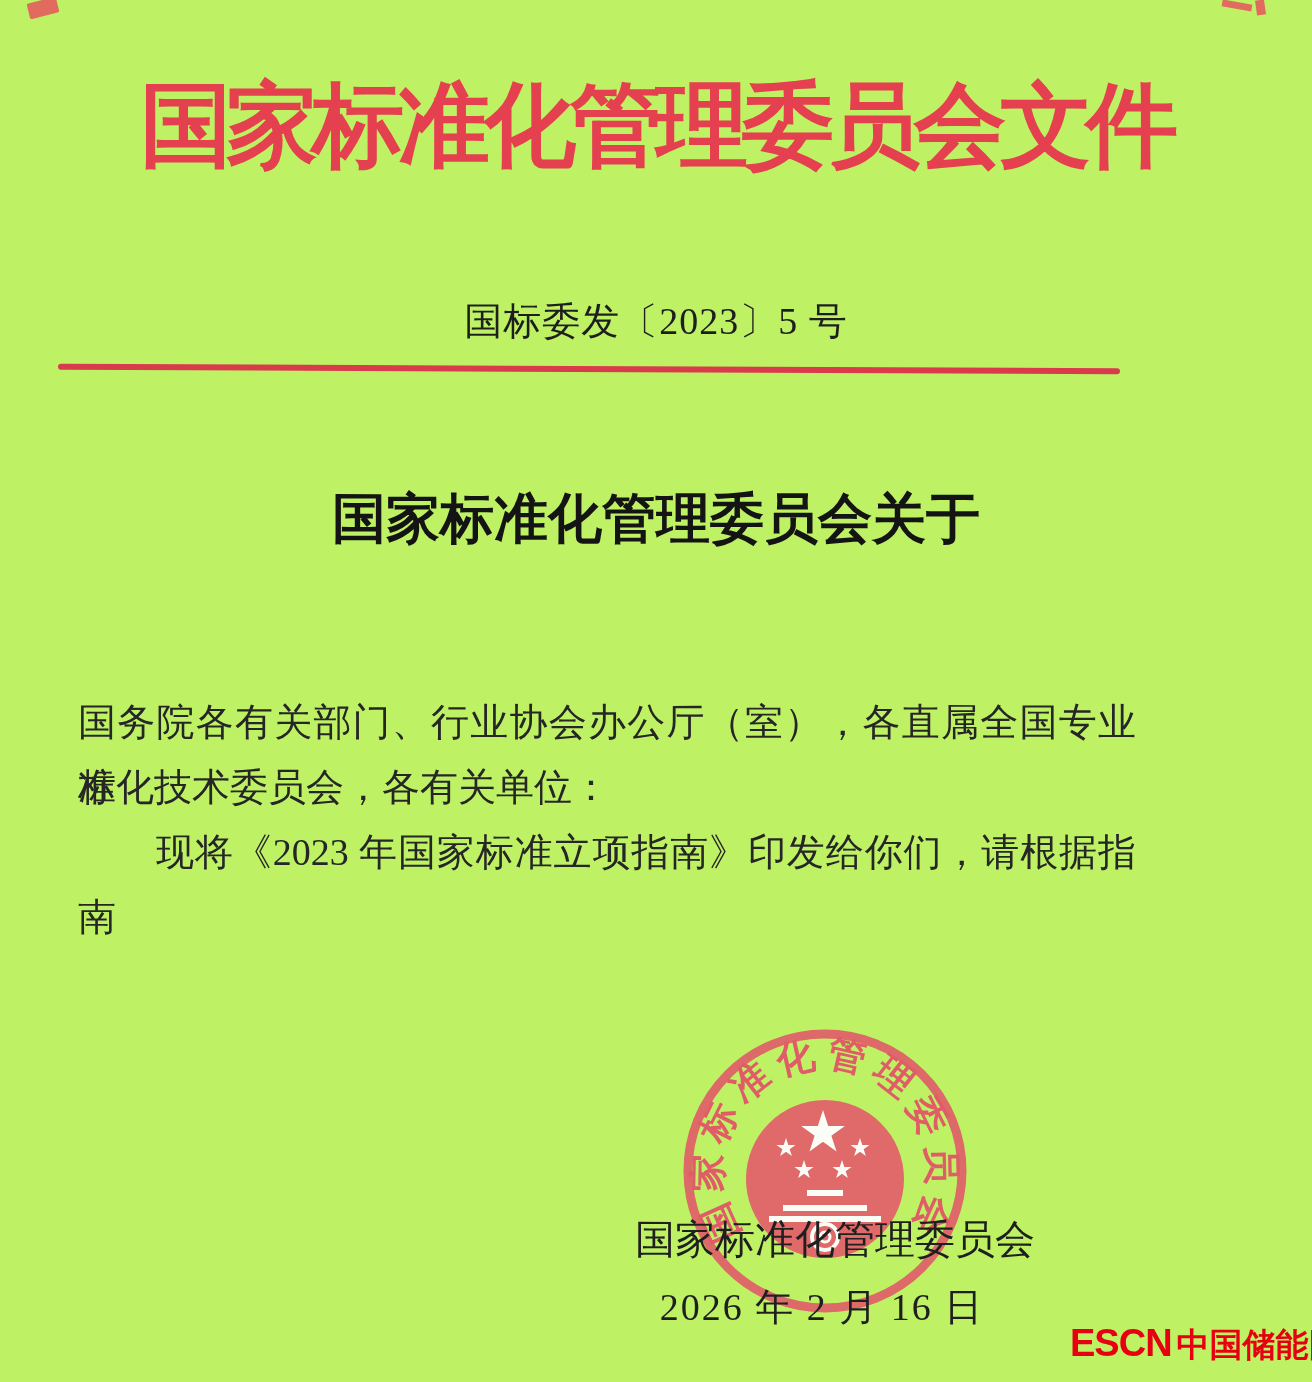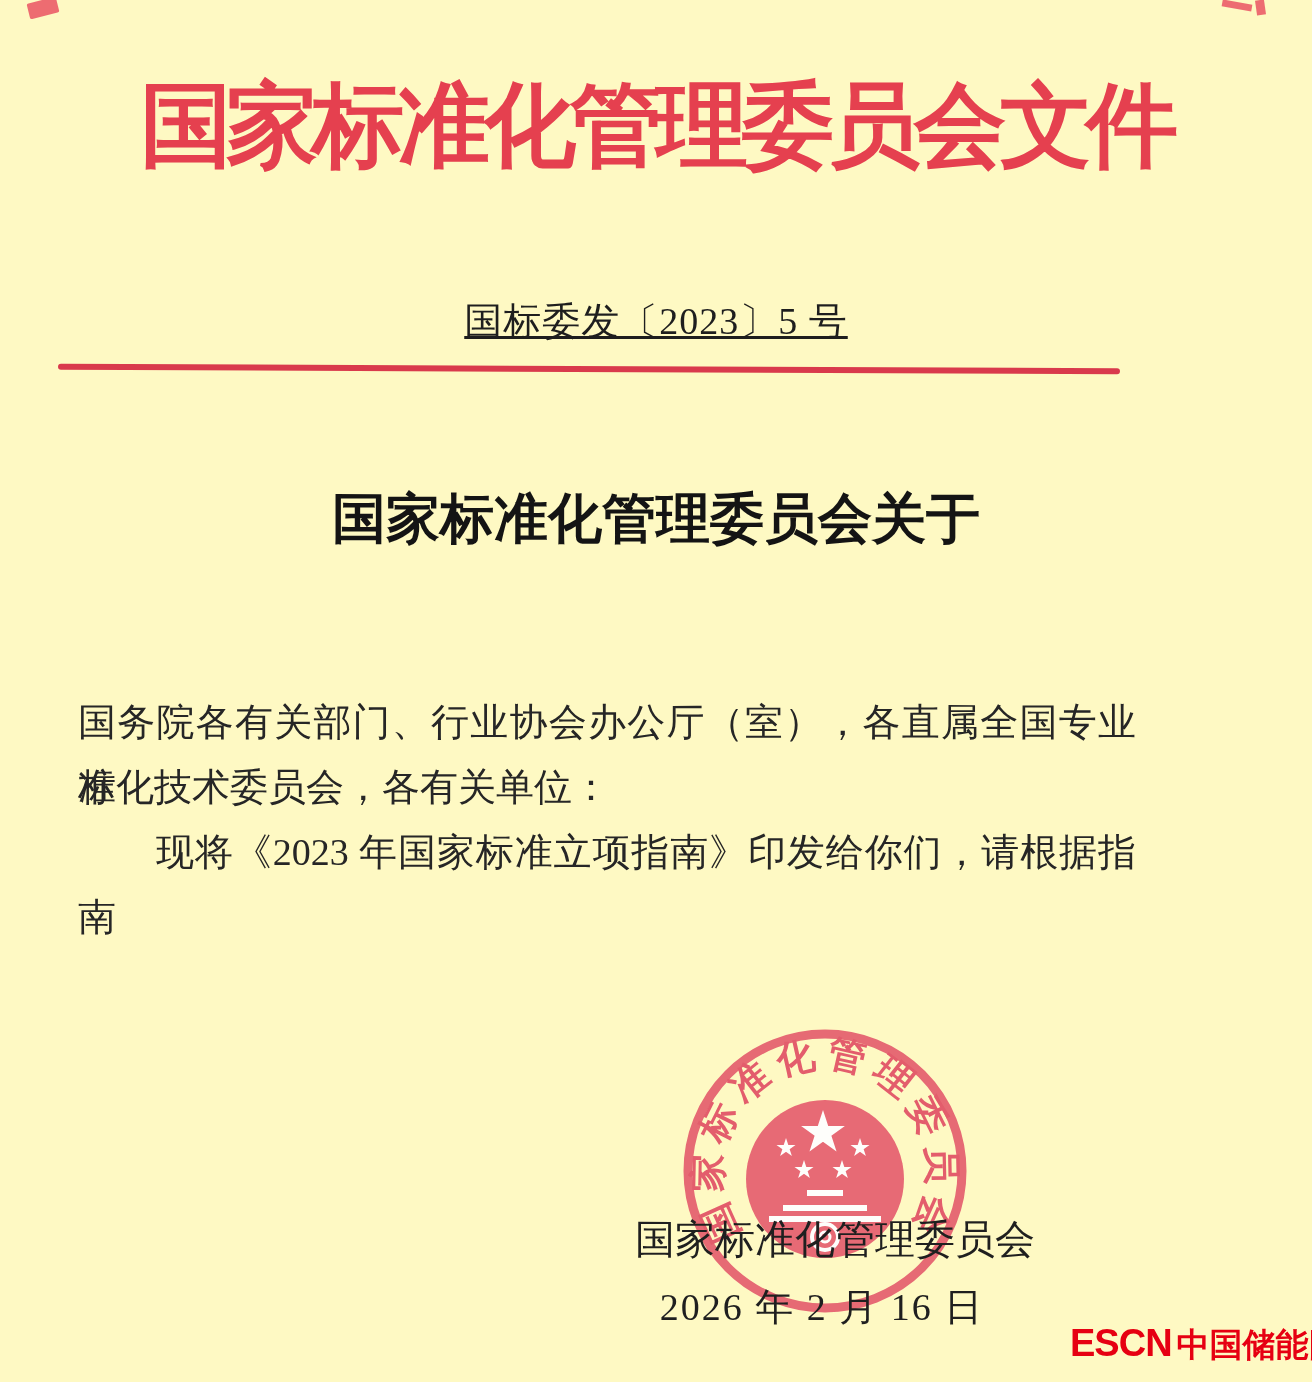--- a/index.html
+++ b/index.html
@@ -1,19 +1,19 @@
 <!DOCTYPE html>
 <html><head>
 <meta charset="utf-8">
 <style>
   html,body{margin:0;padding:0;background:#ffffff;}
   #page{
     position:relative;
     width:1312px;height:1382px;
-    background:#fef9c3;
+    background:#bef264;
     overflow:hidden;
     font-family:"Liberation Serif","DejaVu Serif",serif;
   }
   
   .speck{position:absolute;background:#e8495c;opacity:.8;}
   .speck-l{left:28px;top:0;width:30px;height:16px;transform:rotate(-14deg);border-radius:2px;}
   .speck-r1{left:1222px;top:2px;width:30px;height:7px;transform:rotate(10deg);}
   .speck-r2{left:1256px;top:0;width:9px;height:15px;transform:rotate(-8deg);}
 
   
@@ -24,21 +24,20 @@
     letter-spacing:-6px;
     color:#e5404f;
     white-space:nowrap;
   }
   
   .doc-number{
     position:absolute;top:296px;left:0;width:100%;
     text-align:center;
     font-size:38px;color:#1e1e1e;
     letter-spacing:1px;
-    text-decoration:underline;
   }
   
   .red-line{
     position:absolute;top:366px;left:58px;width:1062px;height:6px;
     background:#d93a4c;border-radius:3px;
     transform:rotate(0.25deg);
   }
   
   .doc-title{
     position:absolute;top:486px;left:0;width:100%;

